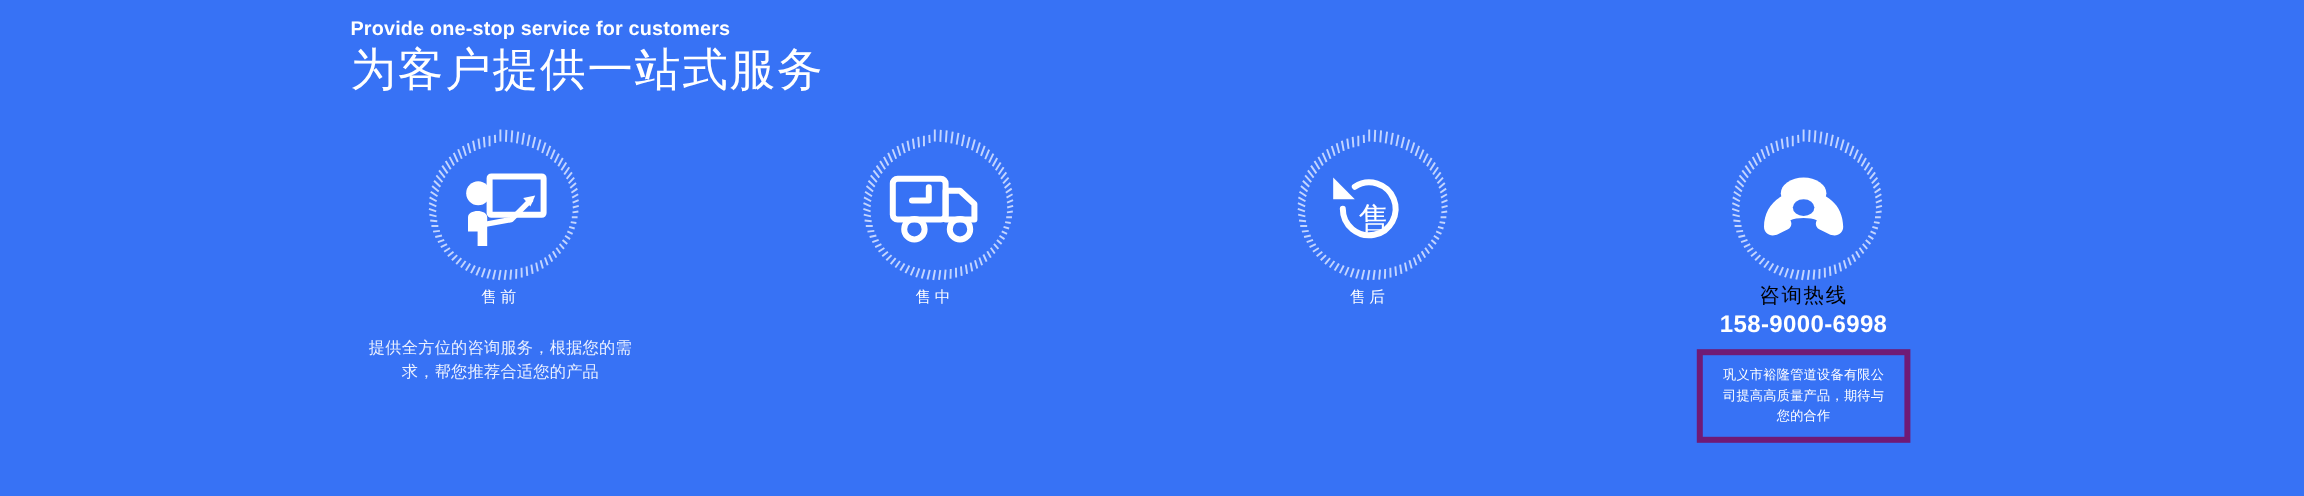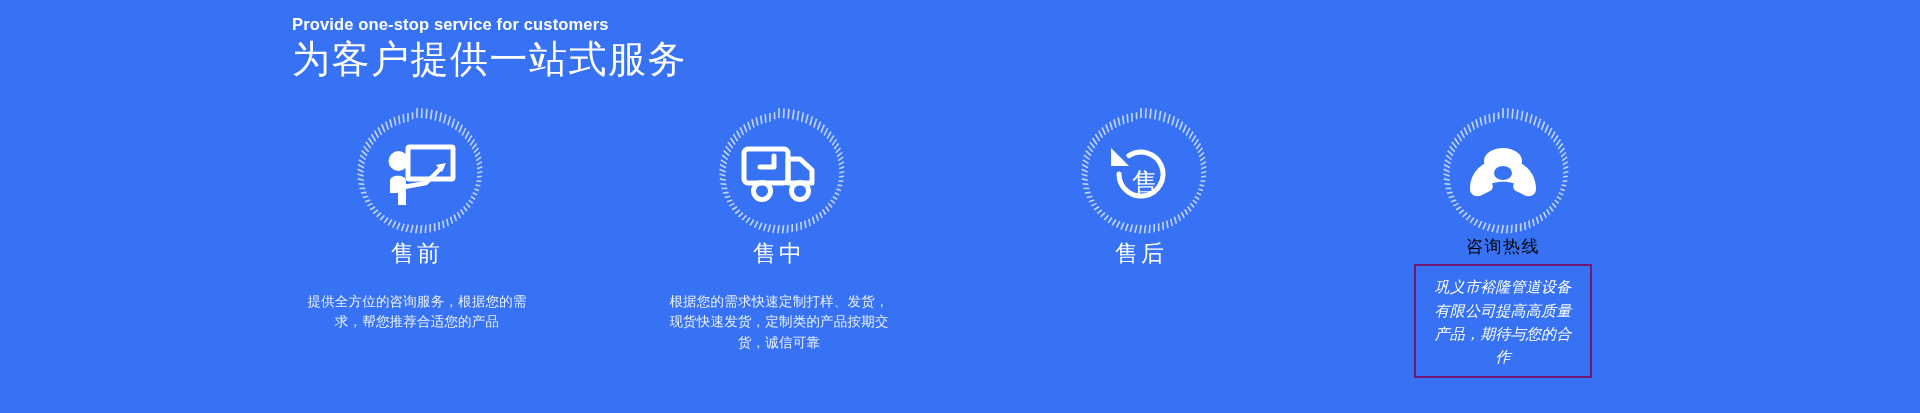--- a/index.html
+++ b/index.html
@@ -81,21 +81,21 @@
     height:68px;
     display:flex;
     align-items:center;
     justify-content:center;
     margin-top:6px;
   }
   .glyph svg { display:block; }
 
   .col-title {
     margin-top:14px;
-    font-size:23px;
+    font-size:13px;
     font-weight:400;
     letter-spacing:3px;
     color:#ffffff;
     line-height:1.2;
   }
   .col-desc {
     margin-top:24px;
     font-size:13.5px;
     font-weight:400;
     line-height:1.52;
@@ -115,28 +115,27 @@
   .hotline-number {
     margin-top:2px;
     font-size:20px;
     font-weight:bold;
     letter-spacing:0.3px;
     color:#ffffff;
     line-height:1.25;
   }
   .note-box {
     margin-top:7px;
-    border:2px solid #701a75;
+    border:5px solid #701a75;
     padding:9px 12px 8px 12px;
     width:178px;
-    font-size:15px;
+    font-size:11px;
     line-height:1.55;
     color:#ffffff;
     letter-spacing:0.2px;
-    font-style:italic;
   }
 </style>
 </head>
 <body>
 
 <div class="banner">
 
   <div class="heading">
     <div class="eyebrow">Provide one-stop service for customers</div>
     <div class="title">为客户提供一站式服务</div>
@@ -336,21 +335,20 @@
           <svg width="78" height="62" viewBox="0 0 78 62" fill="none">
             <rect x="4" y="6" width="44" height="34" rx="4" stroke="#ffffff" stroke-width="5"></rect>
             <path d="M48 16 H60 L72 27 V40 H48 Z" stroke="#ffffff" stroke-width="5" stroke-linejoin="round"></path>
             <path d="M34 13 V24 H20" stroke="#ffffff" stroke-width="5" stroke-linecap="round" stroke-linejoin="round"></path>
             <circle cx="22" cy="48" r="8.5" stroke="#ffffff" stroke-width="5"></circle>
             <circle cx="60" cy="48" r="8.5" stroke="#ffffff" stroke-width="5"></circle>
           </svg>
         </div>
       </div>
       <div class="col-title">售中</div>
-      <div class="col-desc">根据您的需求快速定制打样、发货，现货快速发货，定制类的产品按期交货，诚信可靠</div>
     </div>
 
     <div class="col">
       <div class="icon-wrap">
         <svg class="dial" viewBox="0 0 134 134">
           <g stroke="#c3d5ff" stroke-width="1.6">
             <line x1="67" y1="4" x2="67" y2="14"></line>
               <line x1="72.0" y1="4.2" x2="71.6" y2="14.2"></line>
             <line x1="76.9" y1="4.7" x2="76.2" y2="14.6"></line>
               <line x1="81.9" y1="5.6" x2="80.7" y2="15.4"></line>
@@ -533,17 +531,18 @@
         </svg>
         <div class="glyph">
           <svg width="78" height="58" viewBox="0 0 78 58" fill="none">
             <ellipse cx="39" cy="16" rx="19" ry="13" fill="#ffffff"></ellipse>
             <path d="M6 44 C6 26 20 14 39 14 C58 14 72 26 72 44 C72 50 66 53 60 50 L52 46 C49 44.5 48.5 41 50 38.5 C45 36 33 36 28 38.5 C29.5 41 29 44.5 26 46 L18 50 C12 53 6 50 6 44 Z" fill="#ffffff"></path>
             <ellipse cx="39" cy="28" rx="9" ry="7" fill="#3772f5"></ellipse>
           </svg>
         </div>
       </div>
       <div class="hotline-label">咨询热线</div>
+      <div class="hotline-number">158-9000-6998</div>
       <div class="note-box">巩义市裕隆管道设备有限公司提高高质量产品，期待与您的合作</div>
     </div>
 
   </div>
 </div>
 
 </body></html>

